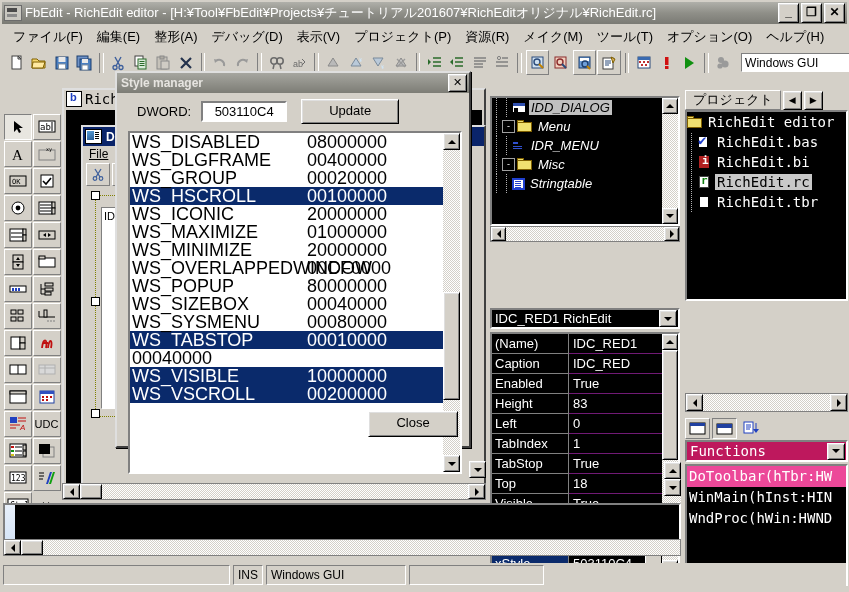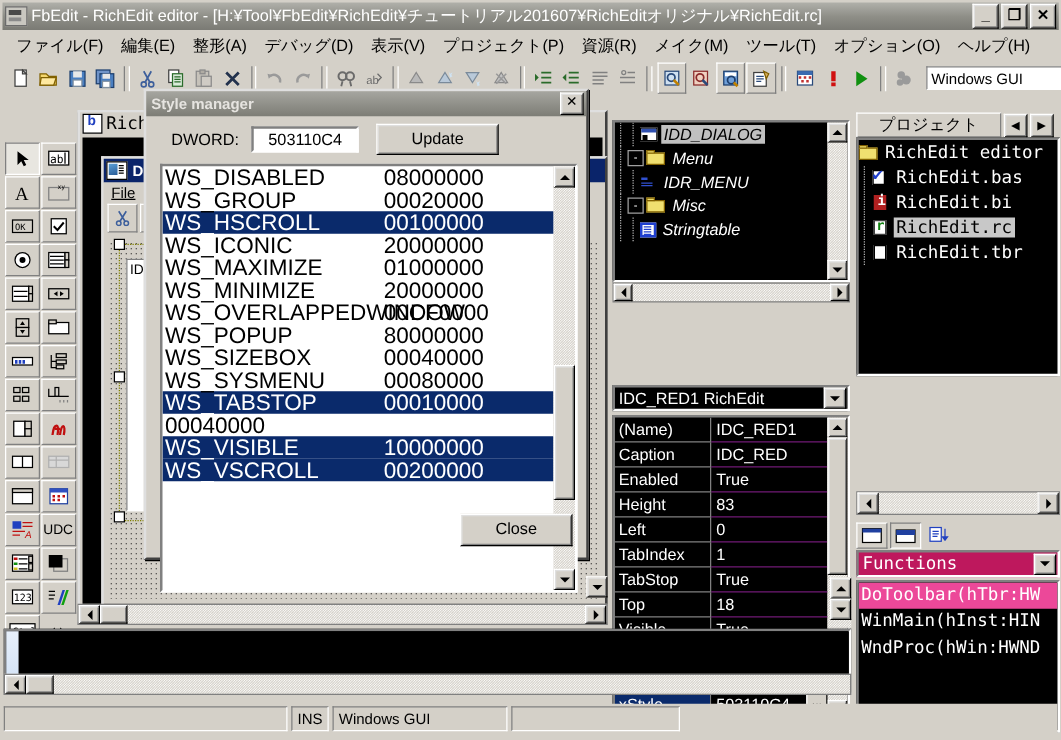--- a/index.html
+++ b/index.html
@@ -206,21 +206,21 @@
     box-sizing:border-box;white-space:nowrap;overflow:hidden;position:relative;}
   .pgrow.sel .k{background:#0a2a6b;}
   .pgrow.sel .v{background:#000;}
   .ellipsisbtn{position:absolute;right:0;top:1px;width:17px;height:17px;background:#d4d0c8;
     border:1px solid;border-color:#ffffff #000 #000 #ffffff;font-size:10px;color:#000;
     text-align:center;line-height:12px;box-sizing:border-box;cursor:default;}
 
   
   .projpanel{position:absolute;left:683px;top:88px;width:166px;height:412px;background:#d4d0c8;}
   .ptabbar{height:22px;display:flex;align-items:flex-end;padding-left:2px;gap:0;}
-  .ptab{height:20px;padding:0 17px;background:#d4d0c8;
+  .ptab{height:20px;padding:0 7px;background:#d4d0c8;
     border:1px solid;border-color:#ffffff #808080 #808080 #ffffff;
     font-size:13px;line-height:18px;cursor:default;box-sizing:border-box;margin-top:27px;}
   .ptabnav{width:19px;height:19px;background:#d4d0c8;border:1px solid;
     border-color:#ffffff #000 #000 #ffffff;
     box-shadow: inset 1px 1px 0 #dfdfdf, inset -1px -1px 0 #808080;
     display:flex;align-items:center;justify-content:center;margin-left:2px;cursor:default;box-sizing:border-box;}
   .projtree{position:absolute;left:2px;top:22px;width:163px;height:191px;background:#000;
     border:2px solid;border-color:#808080 #ffffff #ffffff #808080;box-sizing:border-box;overflow:hidden;}
   .pnode{display:flex;align-items:center;height:20px;color:#fff;font-size:14px;white-space:nowrap;
     font-family:"DejaVu Sans Mono","Liberation Mono",monospace;}
@@ -269,21 +269,21 @@
 </style>
 </head>
 <body>
 
 <div id="root">
 
   <div class="winframe"></div>
 
   <div class="titlebar t2">
     <div class="title-icon"></div>
-    <div class="title-text">FbEdit - RichEdit editor - [H:¥Tool¥FbEdit¥RichEdit¥チュートリアル201607¥RichEditオリジナル¥RichEdit.rc]</div>
+    <div class="title-text">FbEdit - RichEdit editor - [H:¥Tool¥FbEdit¥Projects¥チュートリアル201607¥RichEditオリジナル¥RichEdit.rc]</div>
     <div class="tbtns">
       <div class="tbtn">_</div>
       <div class="tbtn">❐</div>
       <div class="tbtn">✕</div>
     </div>
   </div>
 
   <div class="menubar">
     <div class="menu-item">ファイル(F)</div>
     <div class="menu-item">編集(E)</div>
@@ -792,20 +792,24 @@
       <div class="sd-update">Update</div>
     </div>
 
     <div class="sd-listwrap">
       <div class="sd-list" id="style-list-body">
           <div class="sd-item">
             <span class="nm">WS_DISABLED</span>
             <span>08000000</span>
           </div>
           <div class="sd-item">
+            <span class="nm">WS_DLGFRAME</span>
+            <span>00400000</span>
+          </div>
+          <div class="sd-item">
             <span class="nm">WS_GROUP</span>
             <span>00020000</span>
           </div>
           <div class="sd-item sel">
             <span class="nm">WS_HSCROLL</span>
             <span>00100000</span>
           </div>
           <div class="sd-item">
             <span class="nm">WS_ICONIC</span>
             <span>20000000</span>

